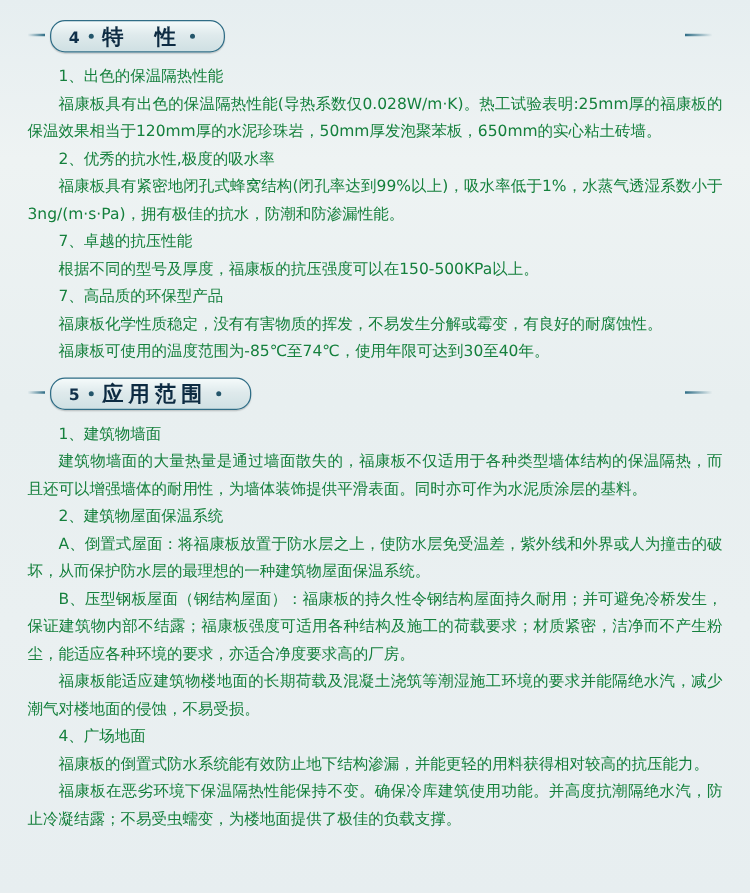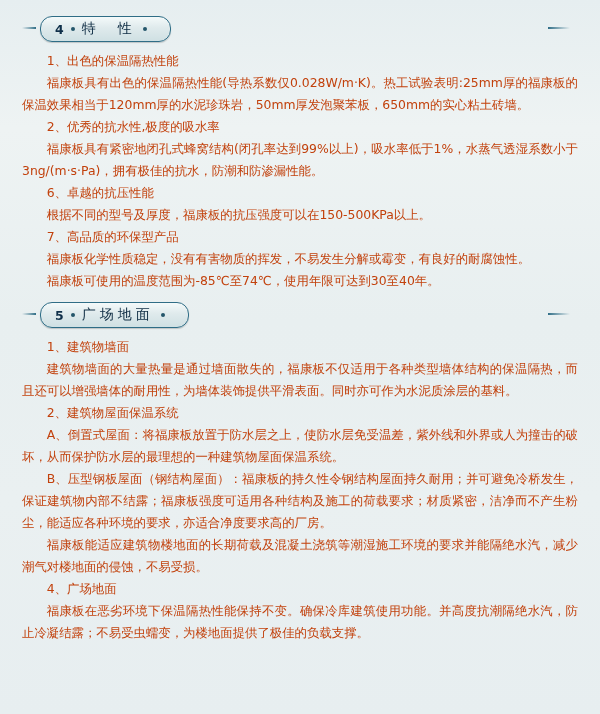--- a/index.html
+++ b/index.html
@@ -58,22 +58,22 @@
   }
   .banner .dot {
     width: 4px;
     height: 4px;
     background: #24566b;
     border-radius: 50%;
     margin: 0 7px;
     display: inline-block;
   }
   .banner .title {
-    font-size: 14px;
-    font-weight: normal;
+    font-size: 17px;
+    font-weight: bold;
     color: #0d2b42;
     letter-spacing: 4px;
   }
   .banner-tail {
     position: absolute;
     top: 11px;
     left: 0;
     width: 14px;
     height: 2px;
     background: linear-gradient(90deg, rgba(47,109,134,0) 0%, #2f6d86 100%);
@@ -82,21 +82,21 @@
     left: auto;
     right: 8px;
     background: linear-gradient(270deg, rgba(47,109,134,0) 0%, #2f6d86 100%);
     width: 22px;
   }
 
   
   .body-text {
     font-size: 12.4px;
     line-height: 22px;
-    color: #c2410c;
+    color: #15803d;
     text-align: justify;
   }
   p {
     margin: 0;
     padding: 0;
   }
   .item-head {
     text-indent: 2em;
   }
   .para {
@@ -120,43 +120,44 @@
       <span class="dot"></span>
     </span>
     <span class="banner-tail right"></span>
   </div>
 
   <div class="body-text s4-block">
     <p class="item-head">1、出色的保温隔热性能</p>
     <p class="para">福康板具有出色的保温隔热性能(导热系数仅0.028W/m·K)。热工试验表明:25mm厚的福康板的保温效果相当于120mm厚的水泥珍珠岩，50mm厚发泡聚苯板，650mm的实心粘土砖墙。</p>
     <p class="item-head">2、优秀的抗水性,极度的吸水率</p>
     <p class="para">福康板具有紧密地闭孔式蜂窝结构(闭孔率达到99%以上)，吸水率低于1%，水蒸气透湿系数小于3ng/(m·s·Pa)，拥有极佳的抗水，防潮和防渗漏性能。</p>
-    <p class="item-head">6、卓越的抗压性能</p>
+    <p class="item-head">7、卓越的抗压性能</p>
     <p class="para">根据不同的型号及厚度，福康板的抗压强度可以在150-500KPa以上。</p>
     <p class="item-head">7、高品质的环保型产品</p>
     <p class="para">福康板化学性质稳定，没有有害物质的挥发，不易发生分解或霉变，有良好的耐腐蚀性。</p>
     <p class="para">福康板可使用的温度范围为-85℃至74℃，使用年限可达到30至40年。</p>
   </div>
 
   <div class="section-header" style="margin-top:10px;">
     <span class="banner-tail"></span>
     <span class="banner">
       <span class="num">5</span>
       <span class="dot"></span>
-      <span class="title">广场地面</span>
+      <span class="title">应用范围</span>
       <span class="dot"></span>
     </span>
     <span class="banner-tail right"></span>
   </div>
 
   <div class="body-text">
     <p class="item-head">1、建筑物墙面</p>
     <p class="para">建筑物墙面的大量热量是通过墙面散失的，福康板不仅适用于各种类型墙体结构的保温隔热，而且还可以增强墙体的耐用性，为墙体装饰提供平滑表面。同时亦可作为水泥质涂层的基料。</p>
     <p class="item-head">2、建筑物屋面保温系统</p>
     <p class="para">A、倒置式屋面：将福康板放置于防水层之上，使防水层免受温差，紫外线和外界或人为撞击的破坏，从而保护防水层的最理想的一种建筑物屋面保温系统。</p>
     <p class="para">B、压型钢板屋面（钢结构屋面）：福康板的持久性令钢结构屋面持久耐用；并可避免冷桥发生，保证建筑物内部不结露；福康板强度可适用各种结构及施工的荷载要求；材质紧密，洁净而不产生粉尘，能适应各种环境的要求，亦适合净度要求高的厂房。</p>
     <p class="para">福康板能适应建筑物楼地面的长期荷载及混凝土浇筑等潮湿施工环境的要求并能隔绝水汽，减少潮气对楼地面的侵蚀，不易受损。</p>
     <p class="item-head">4、广场地面</p>
+    <p class="para">福康板的倒置式防水系统能有效防止地下结构渗漏，并能更轻的用料获得相对较高的抗压能力。</p>
     <p class="para">福康板在恶劣环境下保温隔热性能保持不变。确保冷库建筑使用功能。并高度抗潮隔绝水汽，防止冷凝结露；不易受虫蠕变，为楼地面提供了极佳的负载支撑。</p>
 
   </div>
 
 </div>
 
 </body></html>

